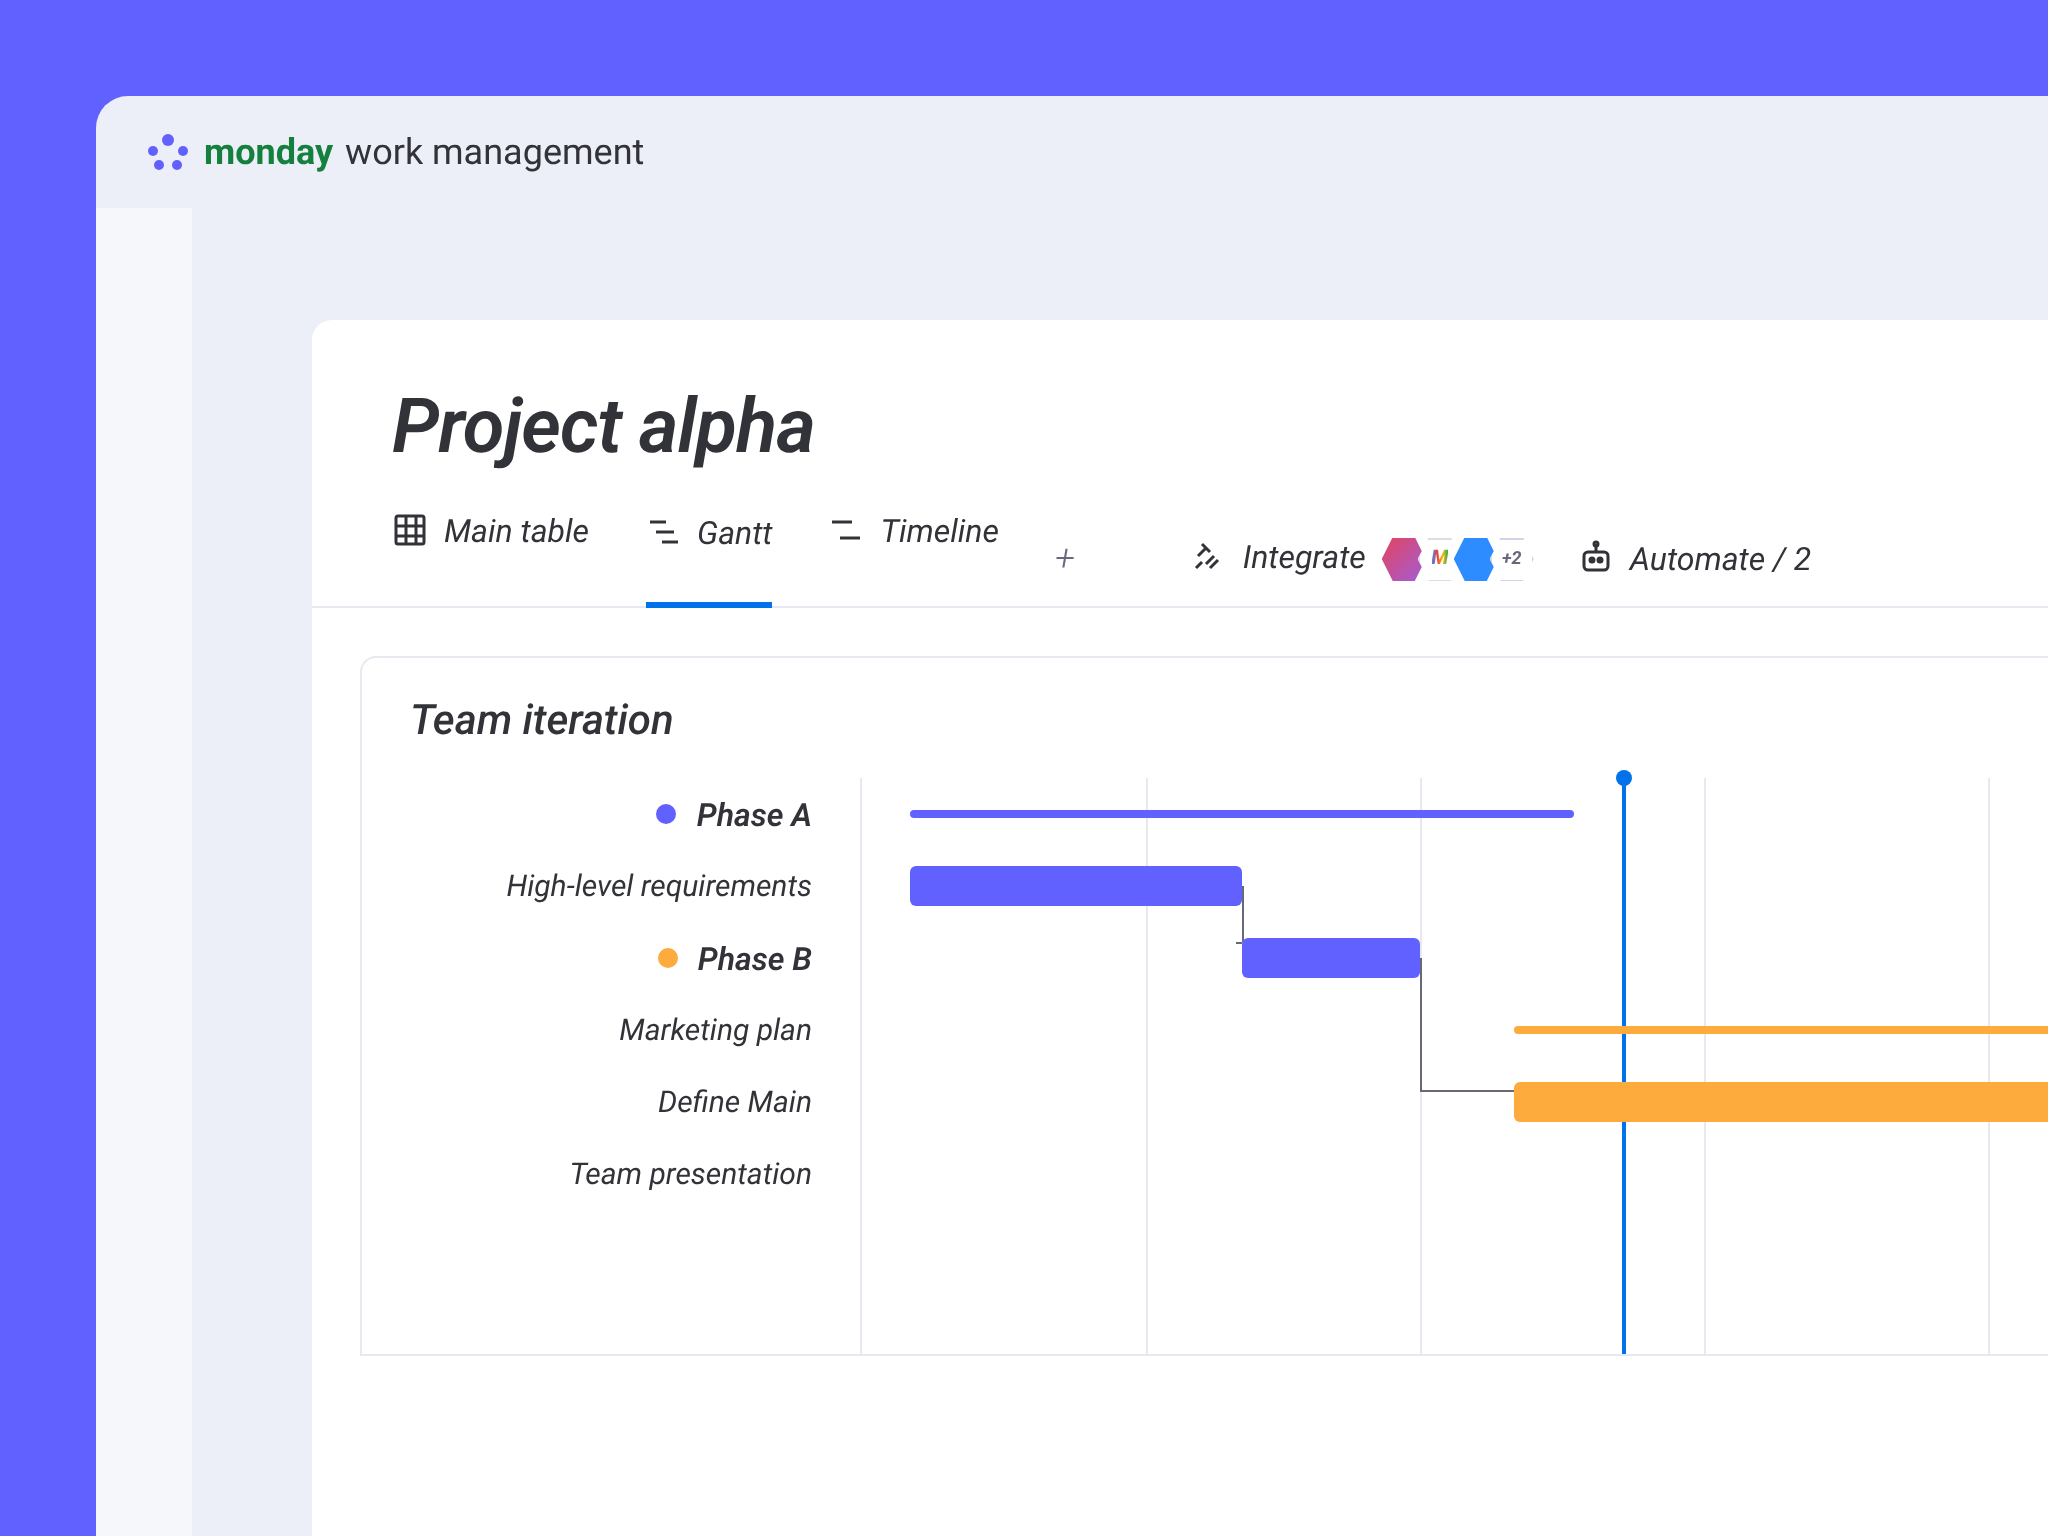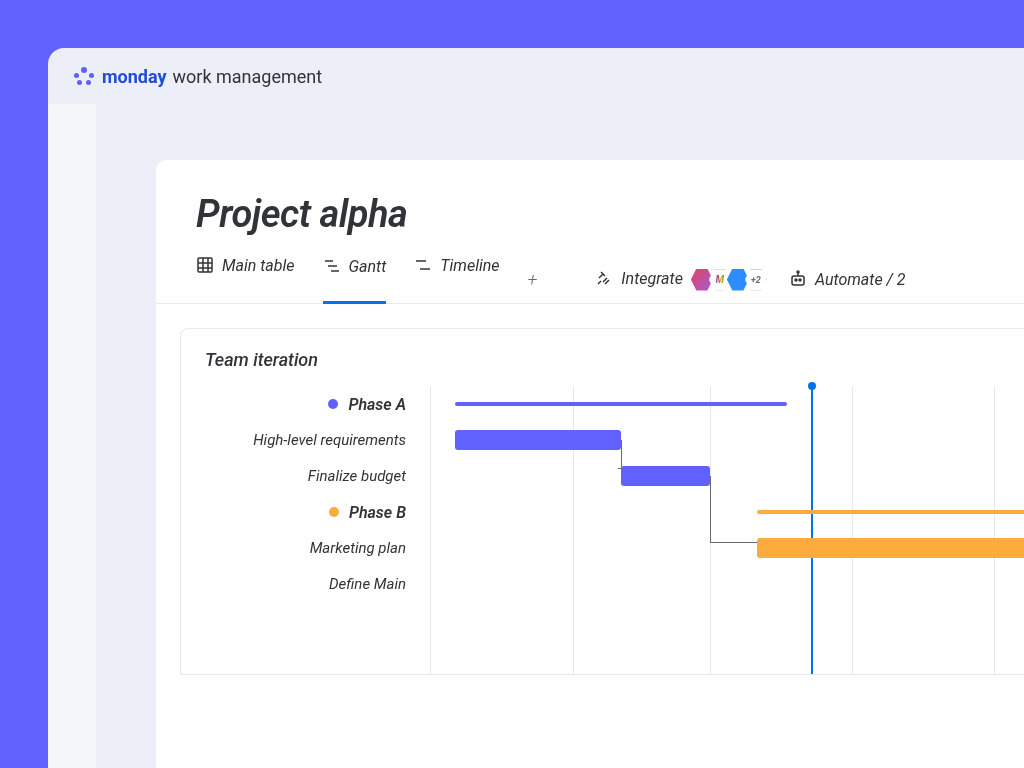--- a/index.html
+++ b/index.html
@@ -30,21 +30,21 @@
       width: 24px;
       height: 24px;
       position: relative;
     }
     .logo-icon .dot { position: absolute; border-radius: 50%; background: #6161ff; }
     .logo-icon .d1 { width: 6px; height: 6px; top: 3px; left: 9px; }
     .logo-icon .d2 { width: 5px; height: 5px; top: 9px; left: 2px; }
     .logo-icon .d3 { width: 5px; height: 5px; top: 9px; left: 17px; }
     .logo-icon .d4 { width: 5px; height: 5px; top: 16px; left: 5px; }
     .logo-icon .d5 { width: 5px; height: 5px; top: 16px; left: 14px; }
-    .brand-bold { font-weight: 700; font-size: 18px; color: #1d4ed8; }
+    .brand-bold { font-weight: 700; font-size: 18px; color: #15803d; }
     .brand-light { font-weight: 400; font-size: 18px; color: #323338; }
     .sidebar-stub {
       position: absolute;
       top: 56px;
       left: 0;
       width: 48px;
       bottom: 0;
       background: #f6f7fb;
     }
     .main-panel {
@@ -100,21 +100,21 @@
       padding: 24px 0 0 0;
     }
     .gantt-card {
       margin: 0 0 0 24px;
       border: 1px solid #e6e9ef;
       border-right: none;
       border-radius: 8px 0 0 0;
       overflow: hidden;
     }
     .gantt-title {
-      font-size: 18px;
+      font-size: 21px;
       font-weight: 500;
       color: #323338;
       padding: 20px 24px 16px 24px;
     }
     .gantt-body {
       display: flex;
       position: relative;
     }
     .labels-col {
       width: 250px;
@@ -248,33 +248,33 @@
 
           <div class="labels-col">
 
             <div class="row phase-header">
               <span class="phase-dot" style="background:#6161ff"></span>
               <span>Phase A</span>
             </div>
             <div class="row task-row">
                 <span>High-level requirements</span>
               </div>
-            <div class="row task-row">
-                <span>Finalize budget</span>
-              </div>
 
             <div class="row phase-header">
               <span class="phase-dot" style="background:#fdab3d"></span>
               <span>Phase B</span>
             </div>
             <div class="row task-row">
                 <span>Marketing plan</span>
               </div>
             <div class="row task-row">
                 <span>Define Main</span>
+              </div>
+            <div class="row task-row">
+                <span>Team presentation</span>
               </div>
 
           </div>
 
           <div class="chart-col">
 
             <div class="grid-line" style="left:24%"></div>
             <div class="grid-line" style="left:47%"></div>
             <div class="grid-line" style="left:71%"></div>
             <div class="grid-line" style="left:95%"></div>

